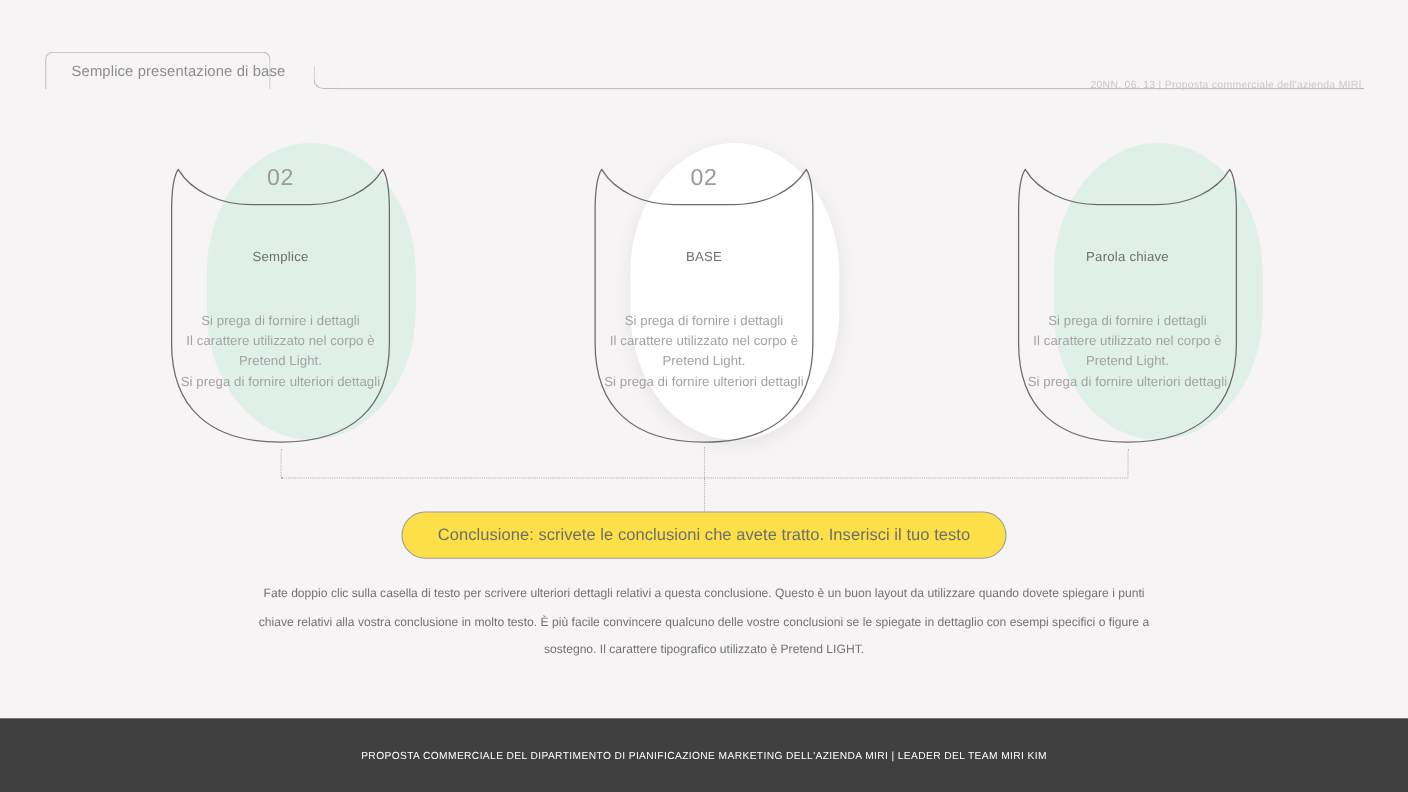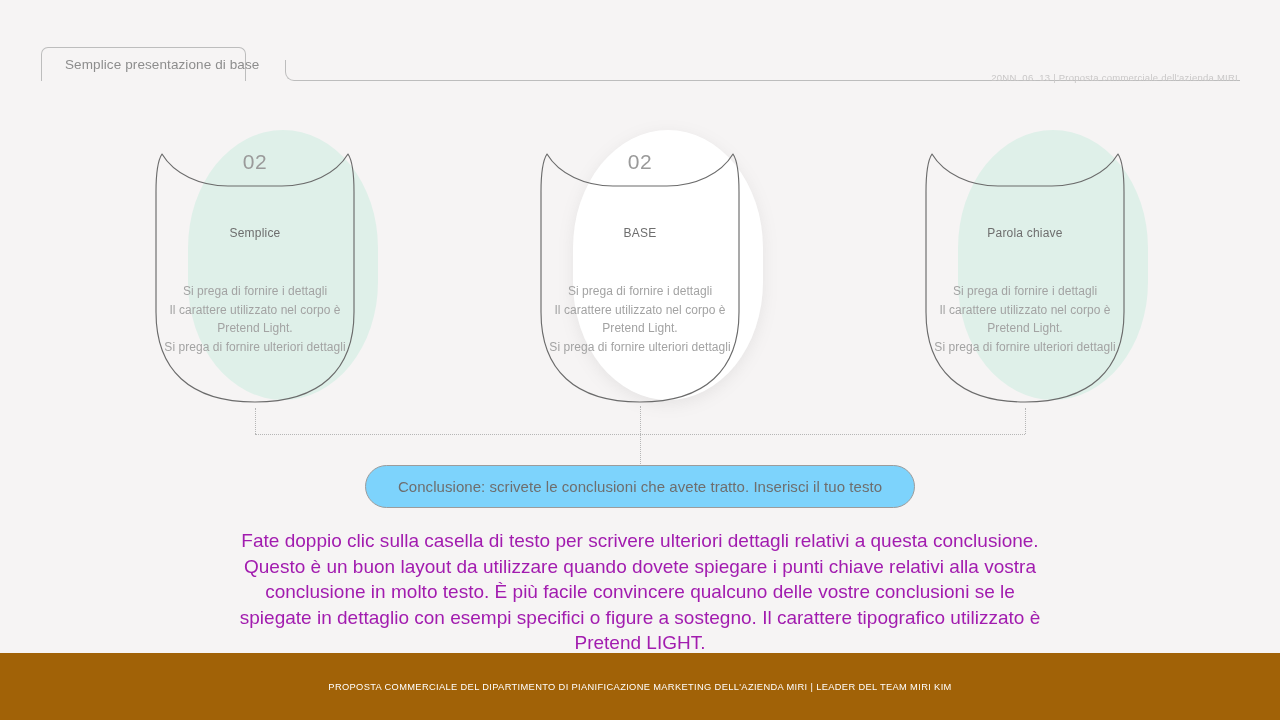--- a/index.html
+++ b/index.html
@@ -202,53 +202,53 @@
 
   
   .pill {
     position: absolute;
     left: 365px;
     top: 465px;
     width: 550px;
     height: 43px;
     border: 1px solid #9c9c9c;
     border-radius: 22px;
-    background: #7dd3fc;
+    background: #fde047;
     display: flex;
     align-items: center;
     justify-content: center;
   }
   .pill-label {
     font-size: 15px;
     color: #6e6e6e;
     letter-spacing: .05px;
     white-space: nowrap;
   }
 
   
   .paragraph {
     position: absolute;
     left: 228px;
     top: 528px;
     width: 824px;
     text-align: center;
-    font-size: 19px;
+    font-size: 11px;
     line-height: 25.5px;
-    color: #a21caf;
+    color: #737373;
     letter-spacing: .01px;
   }
 
   
   .footer {
     position: absolute;
     left: 0;
     bottom: 0;
     width: 1280px;
     height: 67px;
-    background: #a16207;
+    background: #404040;
     display: flex;
     align-items: center;
     justify-content: center;
   }
   .footer-text {
     font-size: 9.3px;
     color: #ffffff;
     letter-spacing: .35px;
     white-space: nowrap;
   }

